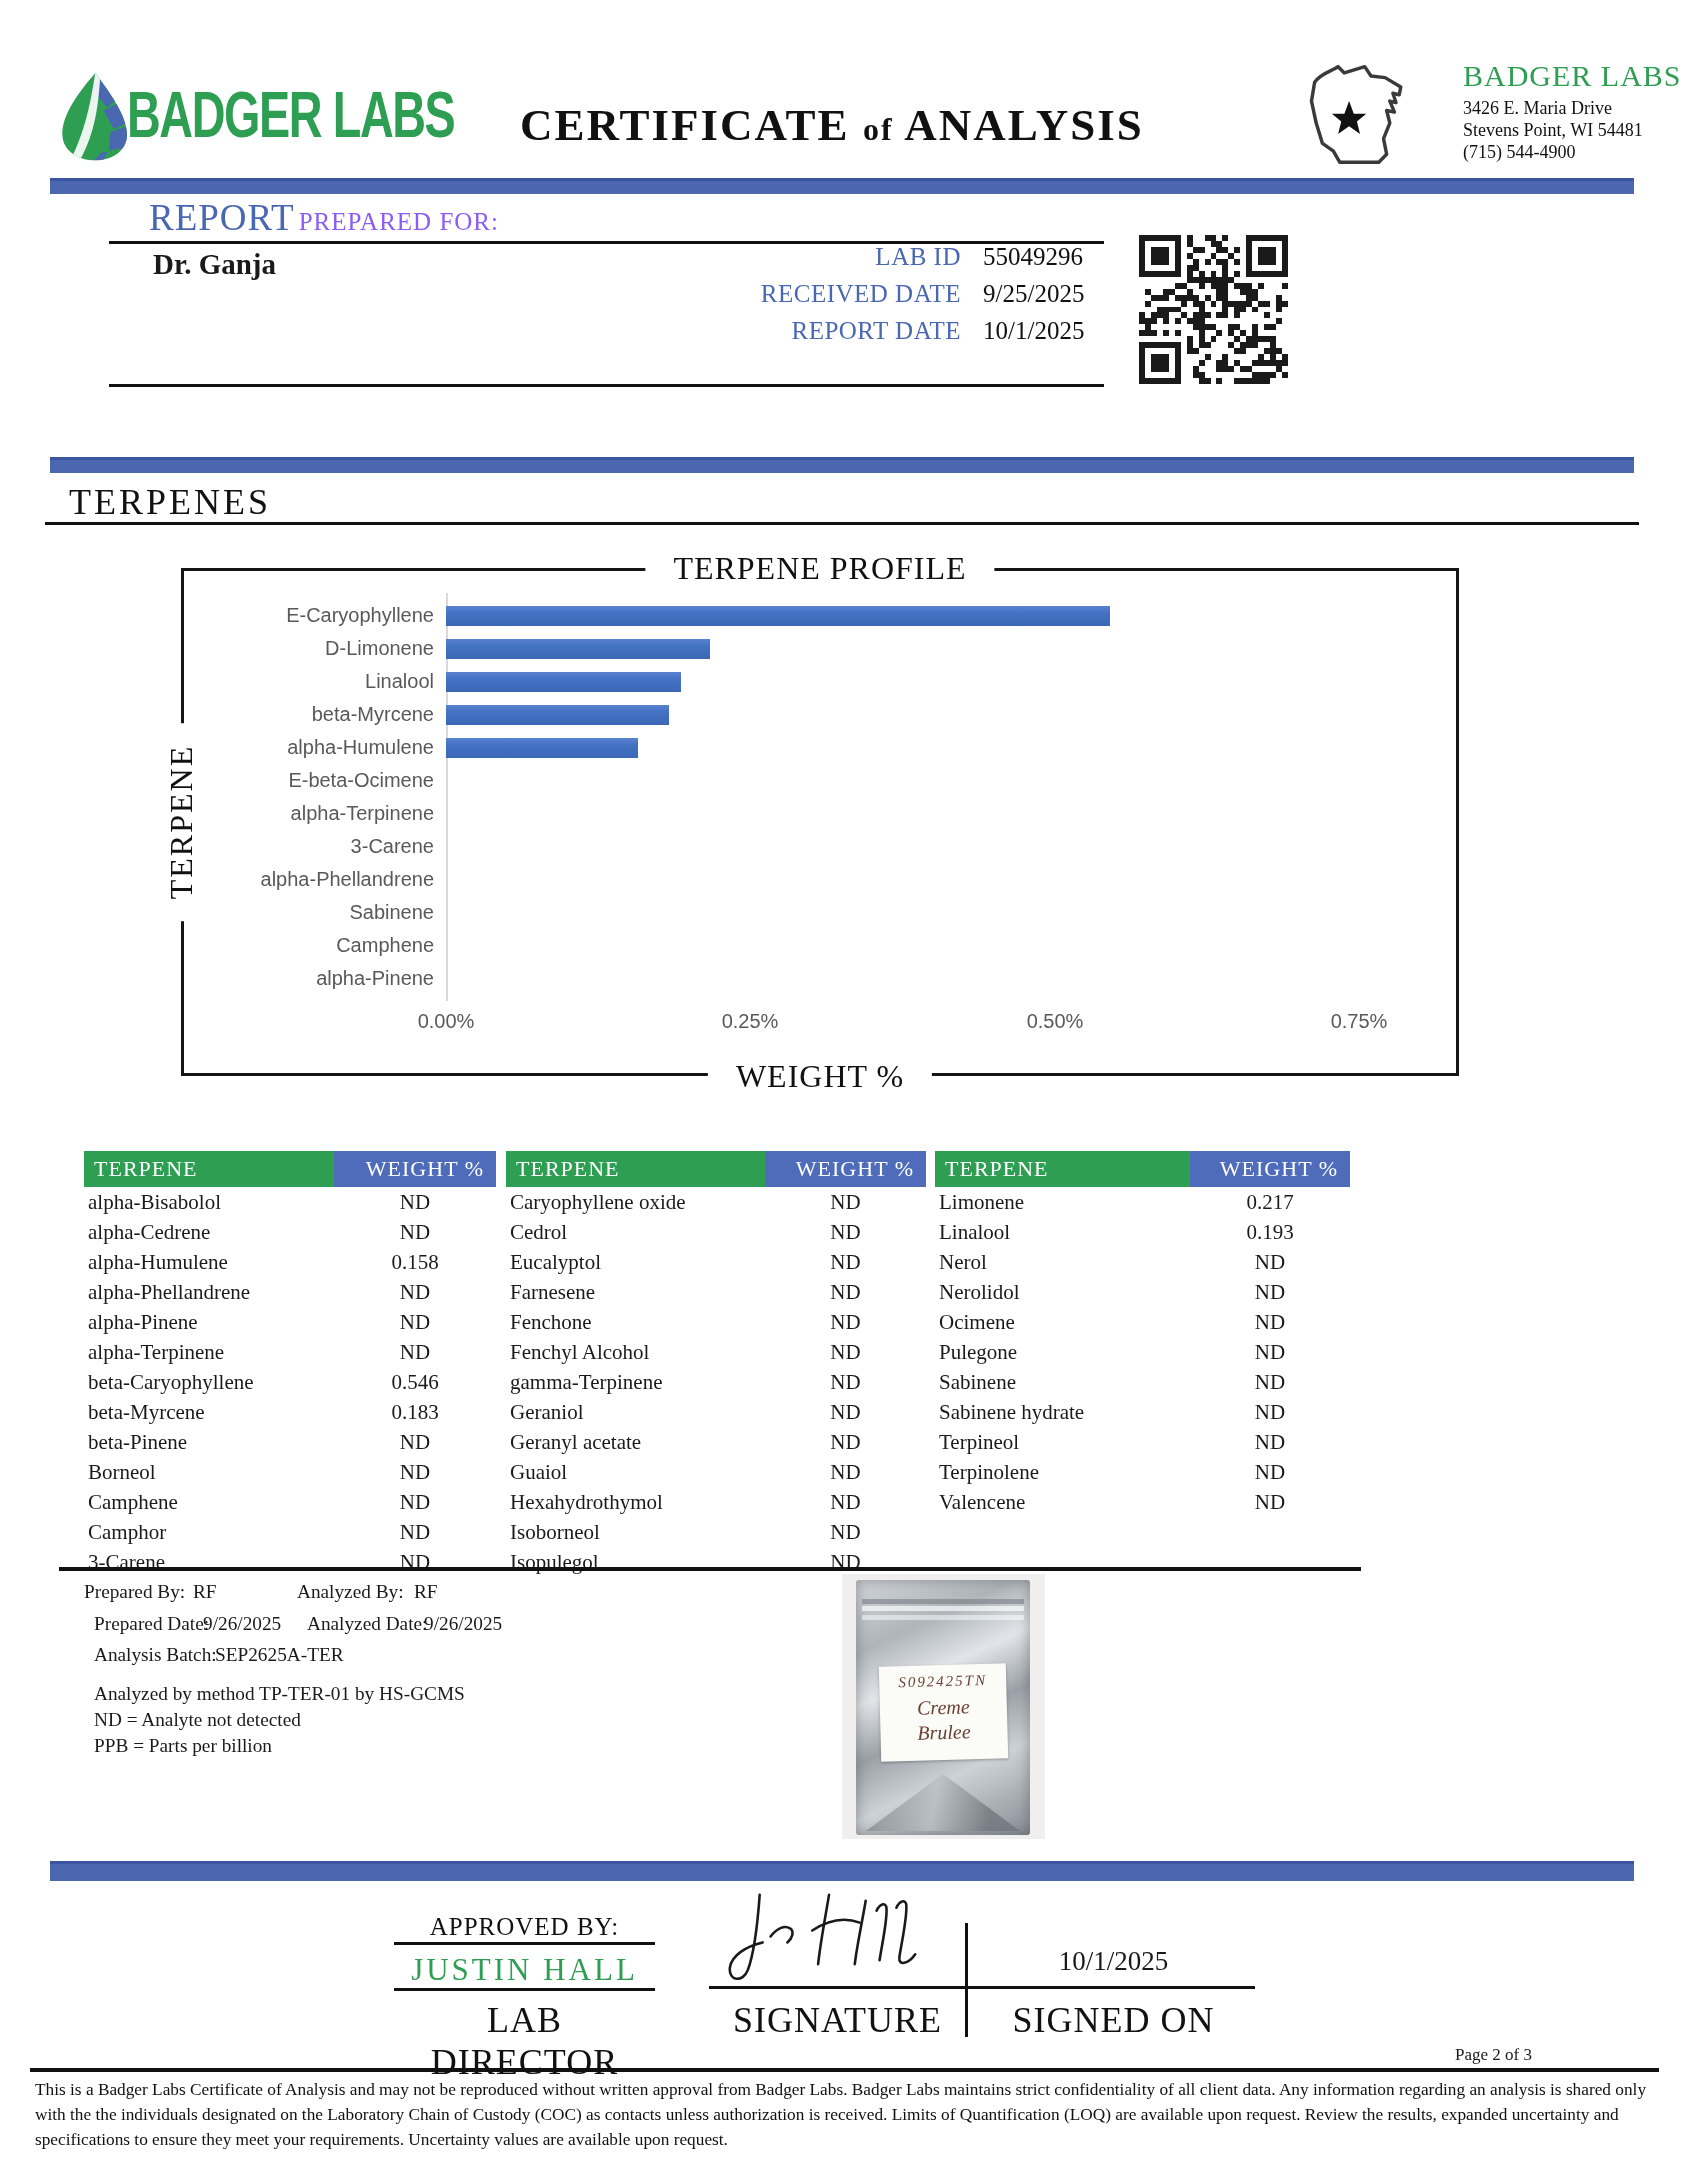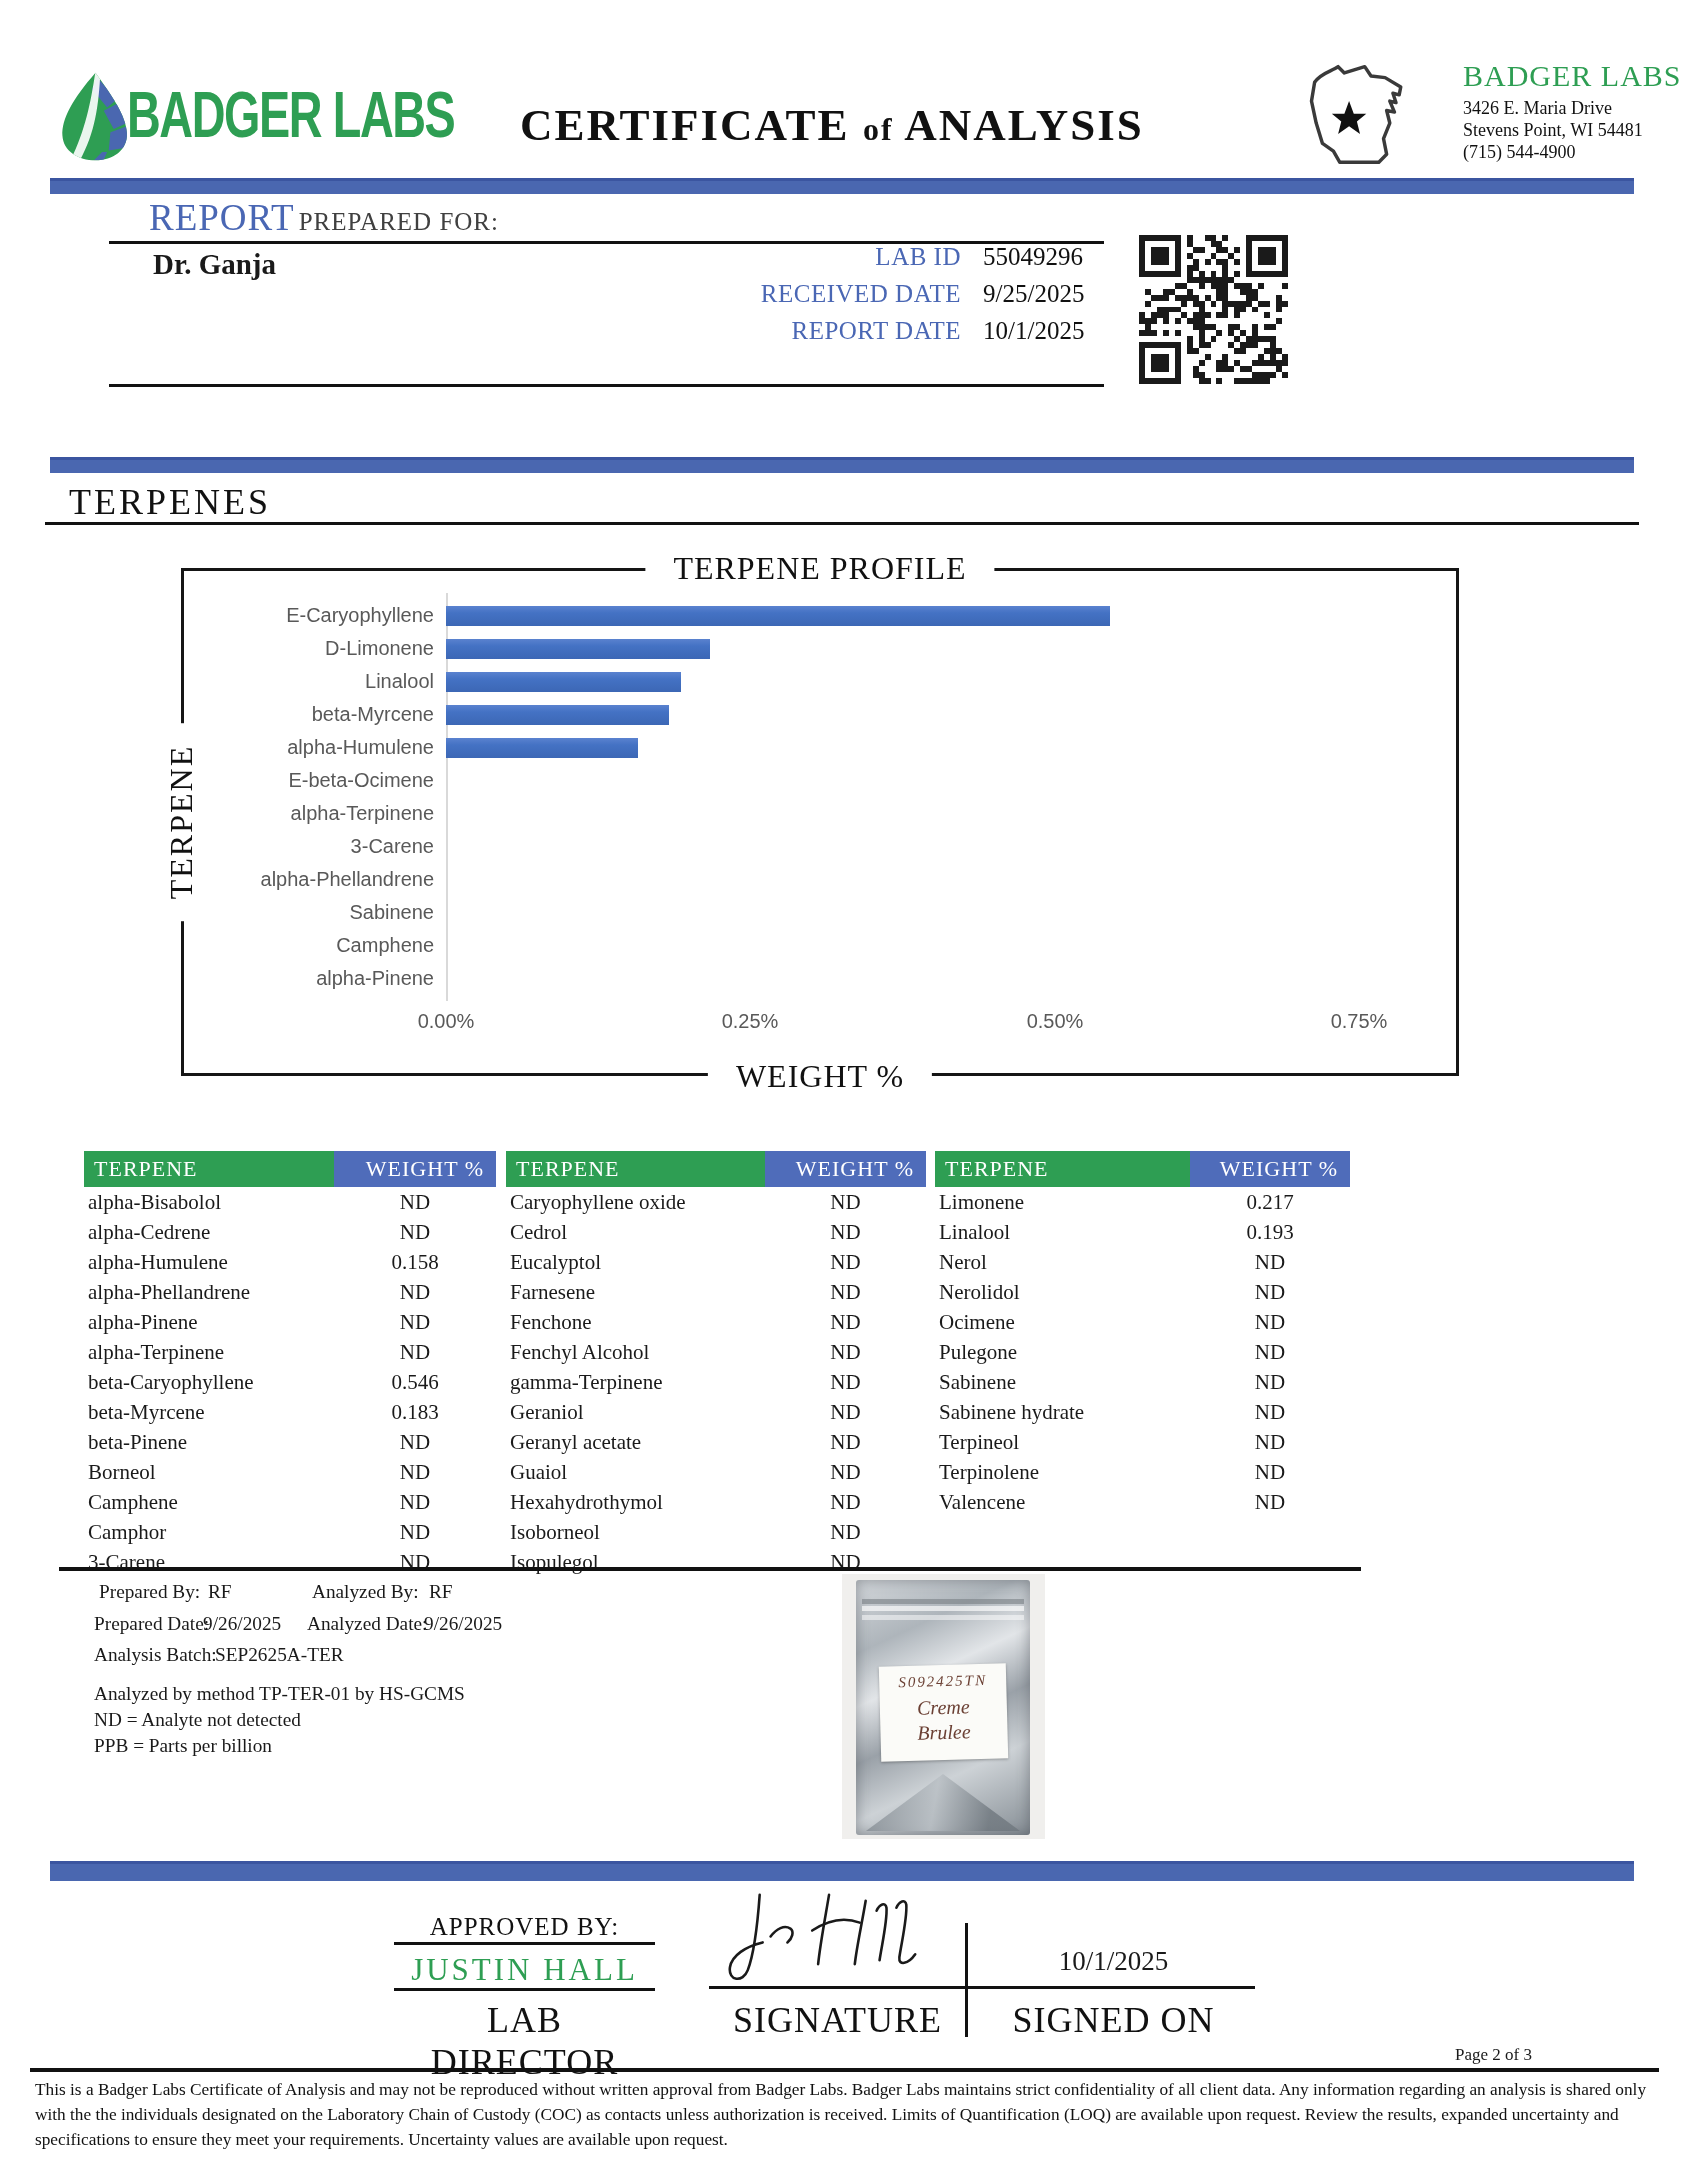--- a/index.html
+++ b/index.html
@@ -13,21 +13,21 @@
              letter-spacing:-2px;white-space:nowrap;}
   .coa-title{font-weight:bold;font-size:45px;letter-spacing:2px;white-space:nowrap;color:#111;}
   .coa-title .of{font-size:32px;}
   .lab-name{font-size:30px;color:#2e9e53;letter-spacing:1px;white-space:nowrap;}
   .addr{font-size:18px;line-height:22px;color:#111;}
 
   .blue-bar{background:#4a67b0;box-shadow:inset 0 3px 0 #3b55a0;}
 
   
   .report-word{font-size:37px;color:#4a67b4;letter-spacing:1px;}
-  .prepared-for{font-size:25px;color:#404040;letter-spacing:1px;}
+  .prepared-for{font-size:25px;color:#8b5cf6;letter-spacing:1px;}
   .rule{background:#111;}
   .client{font-size:29px;font-weight:bold;}
   .meta-row{display:flex;height:37px;align-items:baseline;}
   .meta-label{width:327px;text-align:right;color:#4a67b4;font-size:25px;letter-spacing:0.5px;}
   .meta-value{padding-left:22px;font-size:25px;color:#111;}
   .sample-label{font-size:26px;letter-spacing:0.5px;}
   .sample-value{font-size:26px;}
 
   
   .section-title{font-size:36px;letter-spacing:3px;color:#111;}
@@ -341,21 +341,21 @@
       <div class="tt-c val">ND</div>
       <div class="tt-c"></div>
       <div class="tt-c name">Isopulegol</div>
       <div class="tt-c val">ND</div>
       <div class="tt-c"></div>
       <div class="tt-c name"></div>
       <div class="tt-c val"></div>
     </div>
   <div class="abs rule" style="left:59px;top:1567px;width:1302px;height:4px;"></div>
 
-  <div class="an-row" style="left:99px;top:1581px;justify-content:space-between;">
+  <div class="an-row" style="left:84px;top:1581px;justify-content:space-between;">
     <span class="an-label" style="width:109px;">Prepared By:</span>
     <span class="an-value" style="width:104px;">RF</span>
     <span class="an-label" style="width:117px;">Analyzed By:</span>
     <span class="an-value">RF</span>
   </div>
   <div class="an-row" style="left:94px;top:1613px;">
     <span class="an-label" style="width:109px;">Prepared Date:</span>
     <span class="an-value" style="width:104px;">9/26/2025</span>
     <span class="an-label" style="width:117px;">Analyzed Date:</span>
     <span class="an-value">9/26/2025</span>

